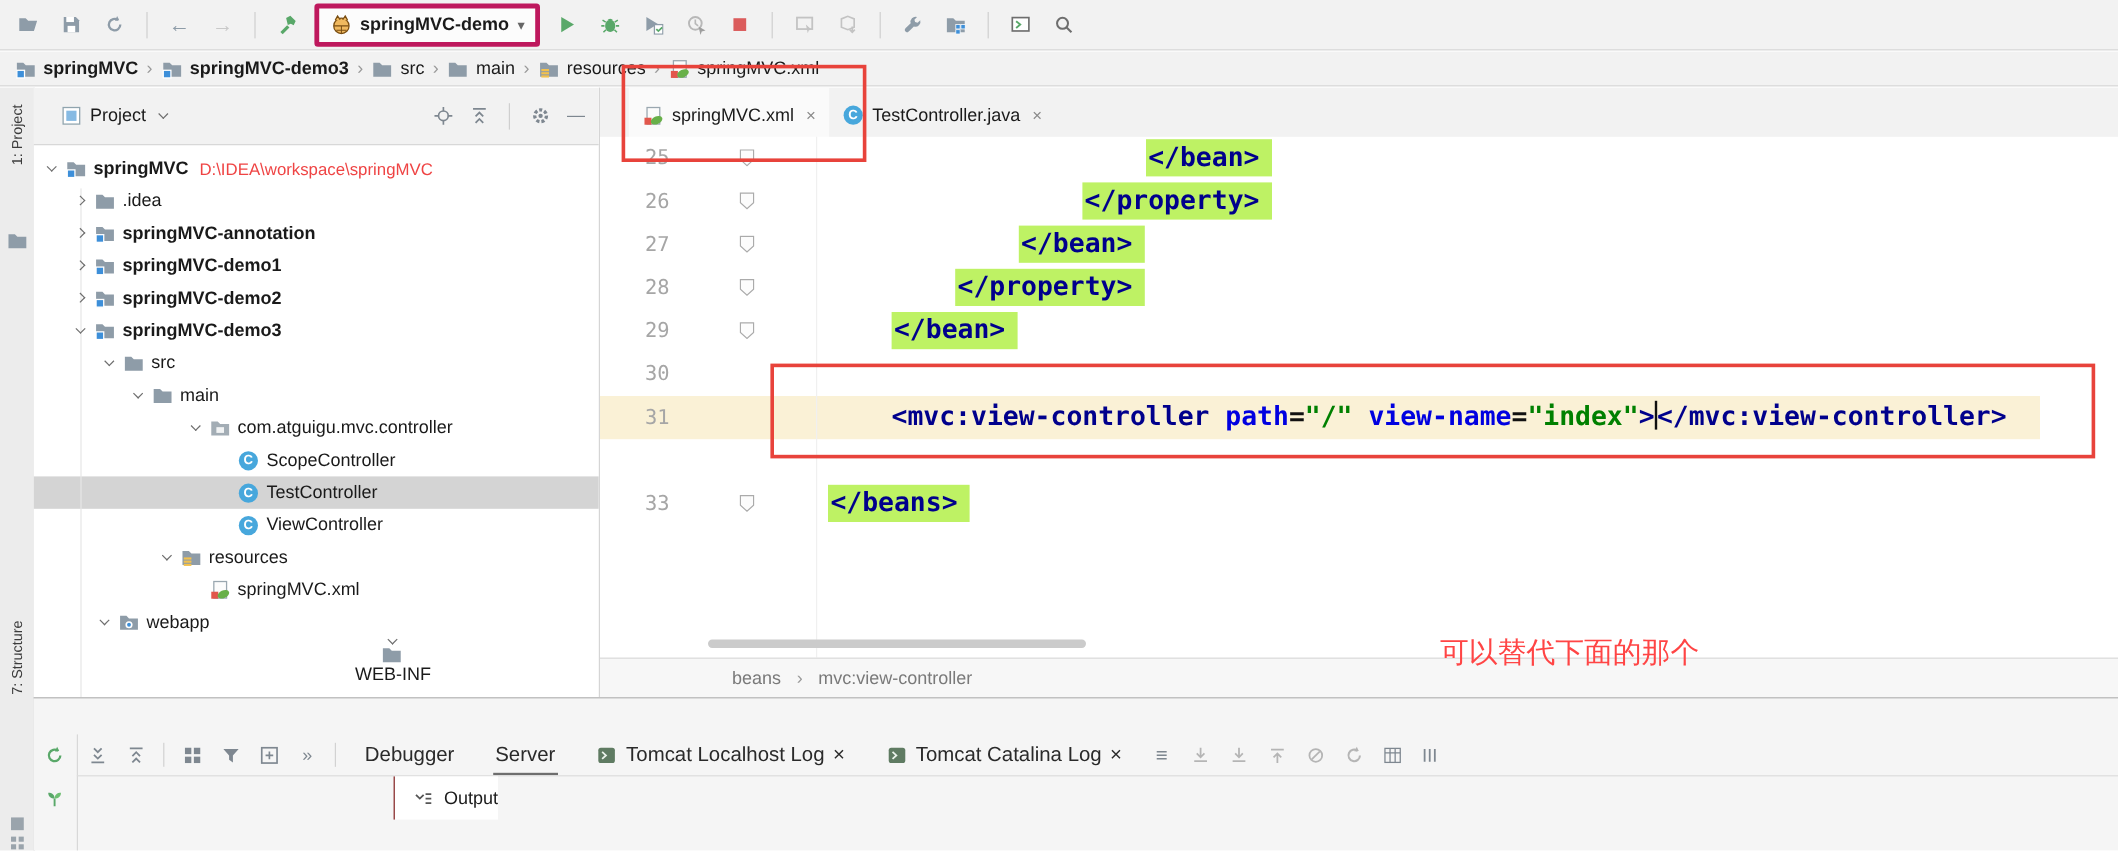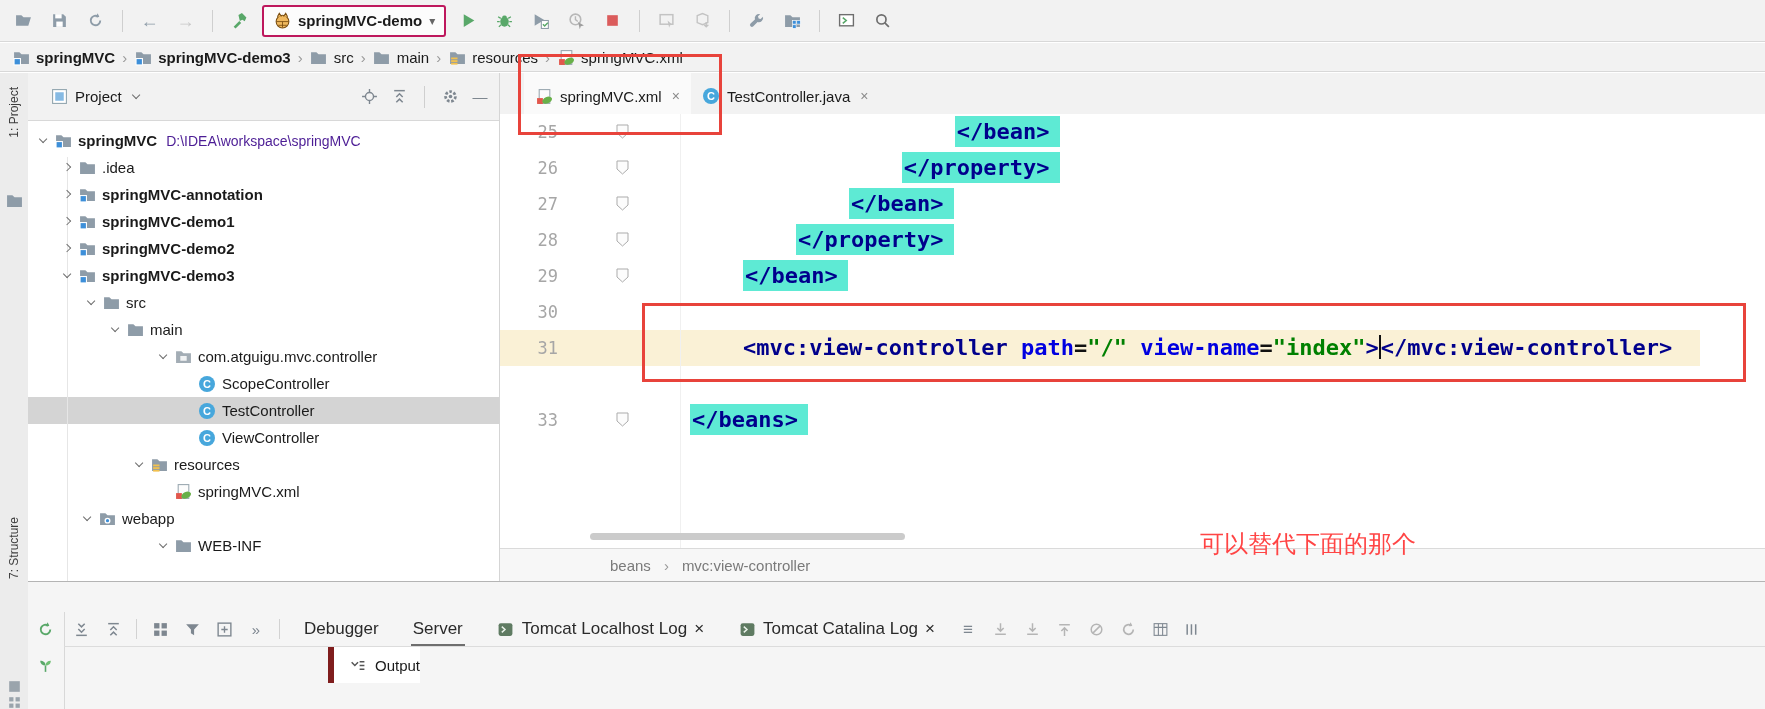--- a/index.html
+++ b/index.html
@@ -8,21 +8,21 @@
   .ic{display:inline-flex;align-items:center;justify-content:center;width:18px;height:18px;flex:none;}
   .ic svg{width:17px;height:17px;}
   .cls-ic{display:inline-flex;width:16px;height:16px;border-radius:50%;background:#47A7DC;color:#fff;
           font-size:11px;font-weight:bold;align-items:center;justify-content:center;}
   
   #toolbar{position:absolute;left:0;top:0;width:1765px;height:42px;background:#F2F2F2;
            border-bottom:1px solid #D8D8D8;display:flex;align-items:center;padding-left:10px;
            gap:9px;box-sizing:border-box;}
   .tbtn{width:27px;height:27px;display:flex;align-items:center;justify-content:center;border-radius:3px;}
   .tsep{width:1px;height:22px;background:#CFCFCF;margin:0 4px;}
-  #runcombo{height:28px;background:#FCFCFC;border:2px solid #be185d;border-radius:3px;display:flex;
+  #runcombo{height:28px;background:#FCFCFC;border:4px solid #be185d;border-radius:3px;display:flex;
             align-items:center;gap:7px;padding:0 9px;font-size:15px;font-weight:bold;color:#1a1a1a;}
   .glyph{font-size:18px;color:#8E9CA8;line-height:1;}
   
   #crumbbar{position:absolute;left:0;top:43px;width:1765px;height:29px;background:#F2F2F2;
             border-bottom:1px solid #D8D8D8;display:flex;align-items:center;padding-left:12px;gap:4px;
             font-size:15px;box-sizing:border-box;}
   .bc-item{display:flex;align-items:center;gap:6px;}
   .bc-sep{color:#999;margin:0 3px;}
   .bold{font-weight:bold;}
   
@@ -39,41 +39,41 @@
   #ph-icons{margin-left:auto;display:flex;align-items:center;gap:12px;}
   #ptree{position:relative;padding-top:6px;font-size:15px;}
   .trow{height:27px;display:flex;align-items:center;white-space:nowrap;}
   .trow.sel{background:#D4D4D4;}
   .chev{width:15px;display:inline-flex;justify-content:center;flex:none;}
   .chev i{border:solid #6E6E6E;border-width:0 1.6px 1.6px 0;padding:2.6px;display:inline-block;}
   .chev.open i{transform:rotate(45deg);margin-top:-2px;}
   .chev.closed i{transform:rotate(-45deg);}
   .spc{width:15px;flex:none;}
   .ticon{margin:0 6px 0 3px;}
-  .tsuffix{color:#4c1d95;margin-left:9px;font-size:14px;}
+  .tsuffix{color:#ef4444;margin-left:9px;font-size:14px;}
   #tguide{position:absolute;left:39px;top:36px;height:440px;width:1px;background:#E6E6E6;}
   
   #tabrow{position:absolute;left:500px;top:73px;width:1265px;height:47px;background:#F2F2F2;
           border-bottom:1px solid #D8D8D8;display:flex;align-items:stretch;padding-left:24px;
           box-sizing:border-box;}
   .etab{display:flex;align-items:center;gap:7px;padding:0 11px;font-size:15px;position:relative;}
   .etab.active{background:#FAFAFA;}
   .etab.active::after{content:"";position:absolute;left:0;right:0;bottom:-1px;height:3px;background:#4083C9;}
   .etab .x{color:#8A8A8A;margin-left:3px;font-size:14px;}
   
   #code{position:absolute;left:500px;top:114px;width:1265px;height:434px;background:#fff;overflow:hidden;}
   #gutterline{position:absolute;left:680px;top:114px;height:434px;width:1px;background:#F0F0F0;}
   .crow{position:absolute;left:0;width:100%;height:36px;line-height:36px;
         font-family:"DejaVu Sans Mono","Liberation Mono",monospace;font-size:22px;font-weight:bold;}
   .band{position:absolute;left:0;top:0;width:1200px;height:36px;background:#FAF1D6;}
   .lnum{position:absolute;left:14px;width:44px;text-align:right;color:#A6A6A6;font-size:17px;
         font-weight:normal;}
   .fold{position:absolute;left:116px;top:10px;line-height:0;}
   .ctext{position:absolute;top:0;white-space:pre;}
-  .chip{background:#5eead4;padding:3px 10px 3px 2px;}
+  .chip{background:#bef264;padding:3px 10px 3px 2px;}
   .tok-tag{color:#00008C;}
   .tok-attr{color:#0000E0;}
   .tok-val{color:#008000;}
   .tok-plain{color:#111;}
   .caret{display:inline-block;width:2px;height:24px;background:#101010;vertical-align:-4px;}
   #hscroll{position:absolute;left:590px;top:533px;width:315px;height:7px;background:#CBCBCB;border-radius:4px;}
   
   #ecrumb{position:absolute;left:500px;top:548px;width:1265px;height:33px;background:#F7F7F7;
           border-top:1px solid #DADADA;display:flex;align-items:center;padding-left:110px;gap:10px;
           font-size:15px;color:#7A7A7A;box-sizing:border-box;}
@@ -94,21 +94,21 @@
           height:34px;position:relative;}
   .svctab.active::after{content:"";position:absolute;left:8px;right:8px;bottom:0;height:2px;background:#6E6E6E;}
   #svc-rowline{position:absolute;left:36px;top:64px;right:0;height:1px;background:#DCDCDC;}
   #svc-vline{position:absolute;left:36px;top:30px;bottom:0;width:1px;background:#D8D8D8;}
   #svc-col1{position:absolute;left:8px;top:38px;}
   #svc-col2{position:absolute;left:8px;top:74px;}
   #svc-bottom{position:absolute;left:37px;top:65px;right:0;height:62px;background:#fff;display:flex;
               align-items:flex-start;}
   #svc-bottom-inner{height:36px;display:flex;align-items:center;gap:7px;padding-left:8px;font-size:15px;}
   #svc-output{position:absolute;left:300px;top:65px;height:36px;display:flex;align-items:center;gap:9px;
-              border-left:6px solid #7f1d1d;padding-left:14px;font-size:15px;background:#fff;}
+              border-left:1px solid #7f1d1d;padding-left:14px;font-size:15px;background:#fff;}
 </style>
 </head>
 <body>
 
 <div id="app">
   <div id="toolbar">
       <div class="tbtn">
         <span class="ic">
           <svg viewBox="0 0 16 16">
             <path d="M1 3h5l2 2h7l-2.5 8H1z" fill="#8E9CA8"></path>
@@ -550,21 +550,21 @@
           </span>
           <span class="ic ticon">
             <svg viewBox="0 0 16 16">
               <path d="M1 3h5l2 2h7v9H1z" fill="#8E9CA8"></path>
               <circle cx="8" cy="10" r="2.8" fill="#fff"></circle>
               <circle cx="8" cy="10" r="1.5" fill="#3D8FD9"></circle>
             </svg>
           </span>
           <span>webapp</span>
         </div>
-        <div class="trow" style="padding-left: 128px;">
+        <div class="trow" style="padding-left: 128px; flex-direction: column;">
           <span class="chev open">
             <i></i>
           </span>
           <span class="ic ticon">
             <svg viewBox="0 0 16 16">
               <path d="M1 3h5l2 2h7v9H1z" fill="#8E9CA8"></path>
             </svg>
           </span>
           <span>WEB-INF</span>
         </div>

